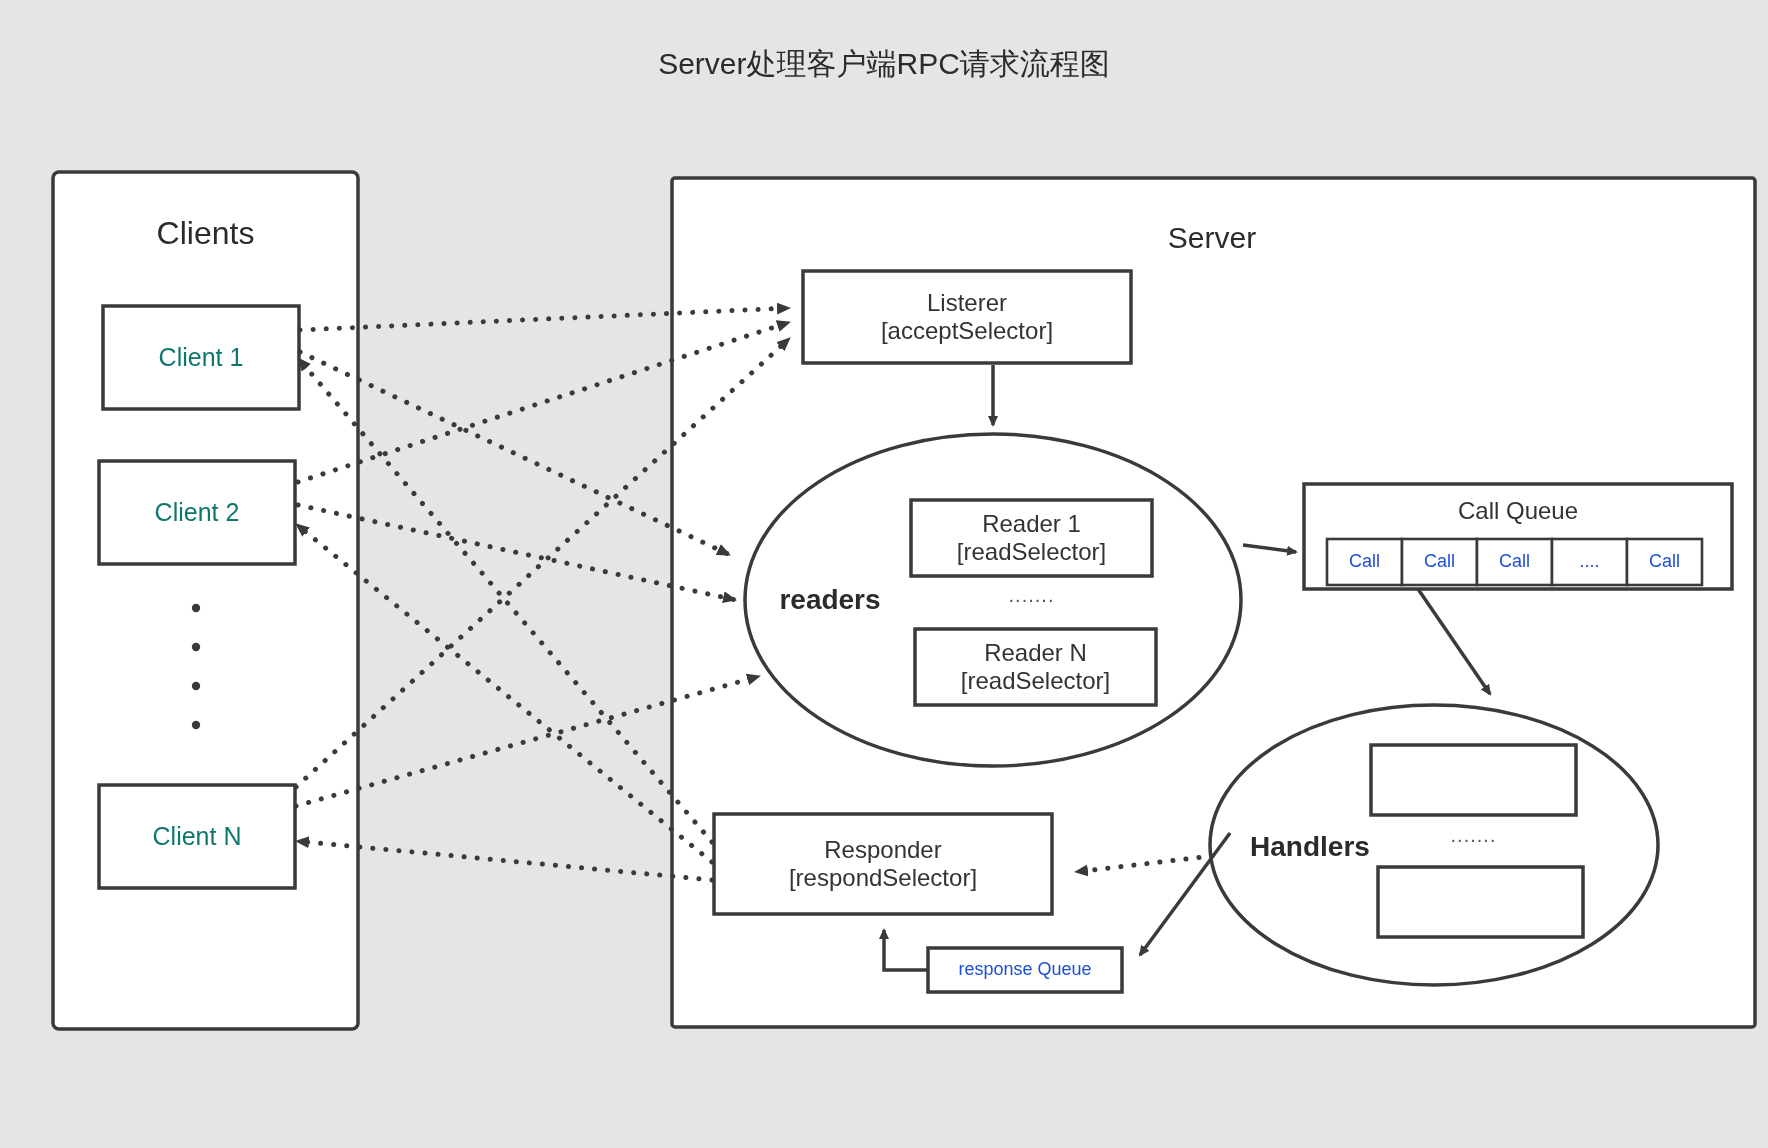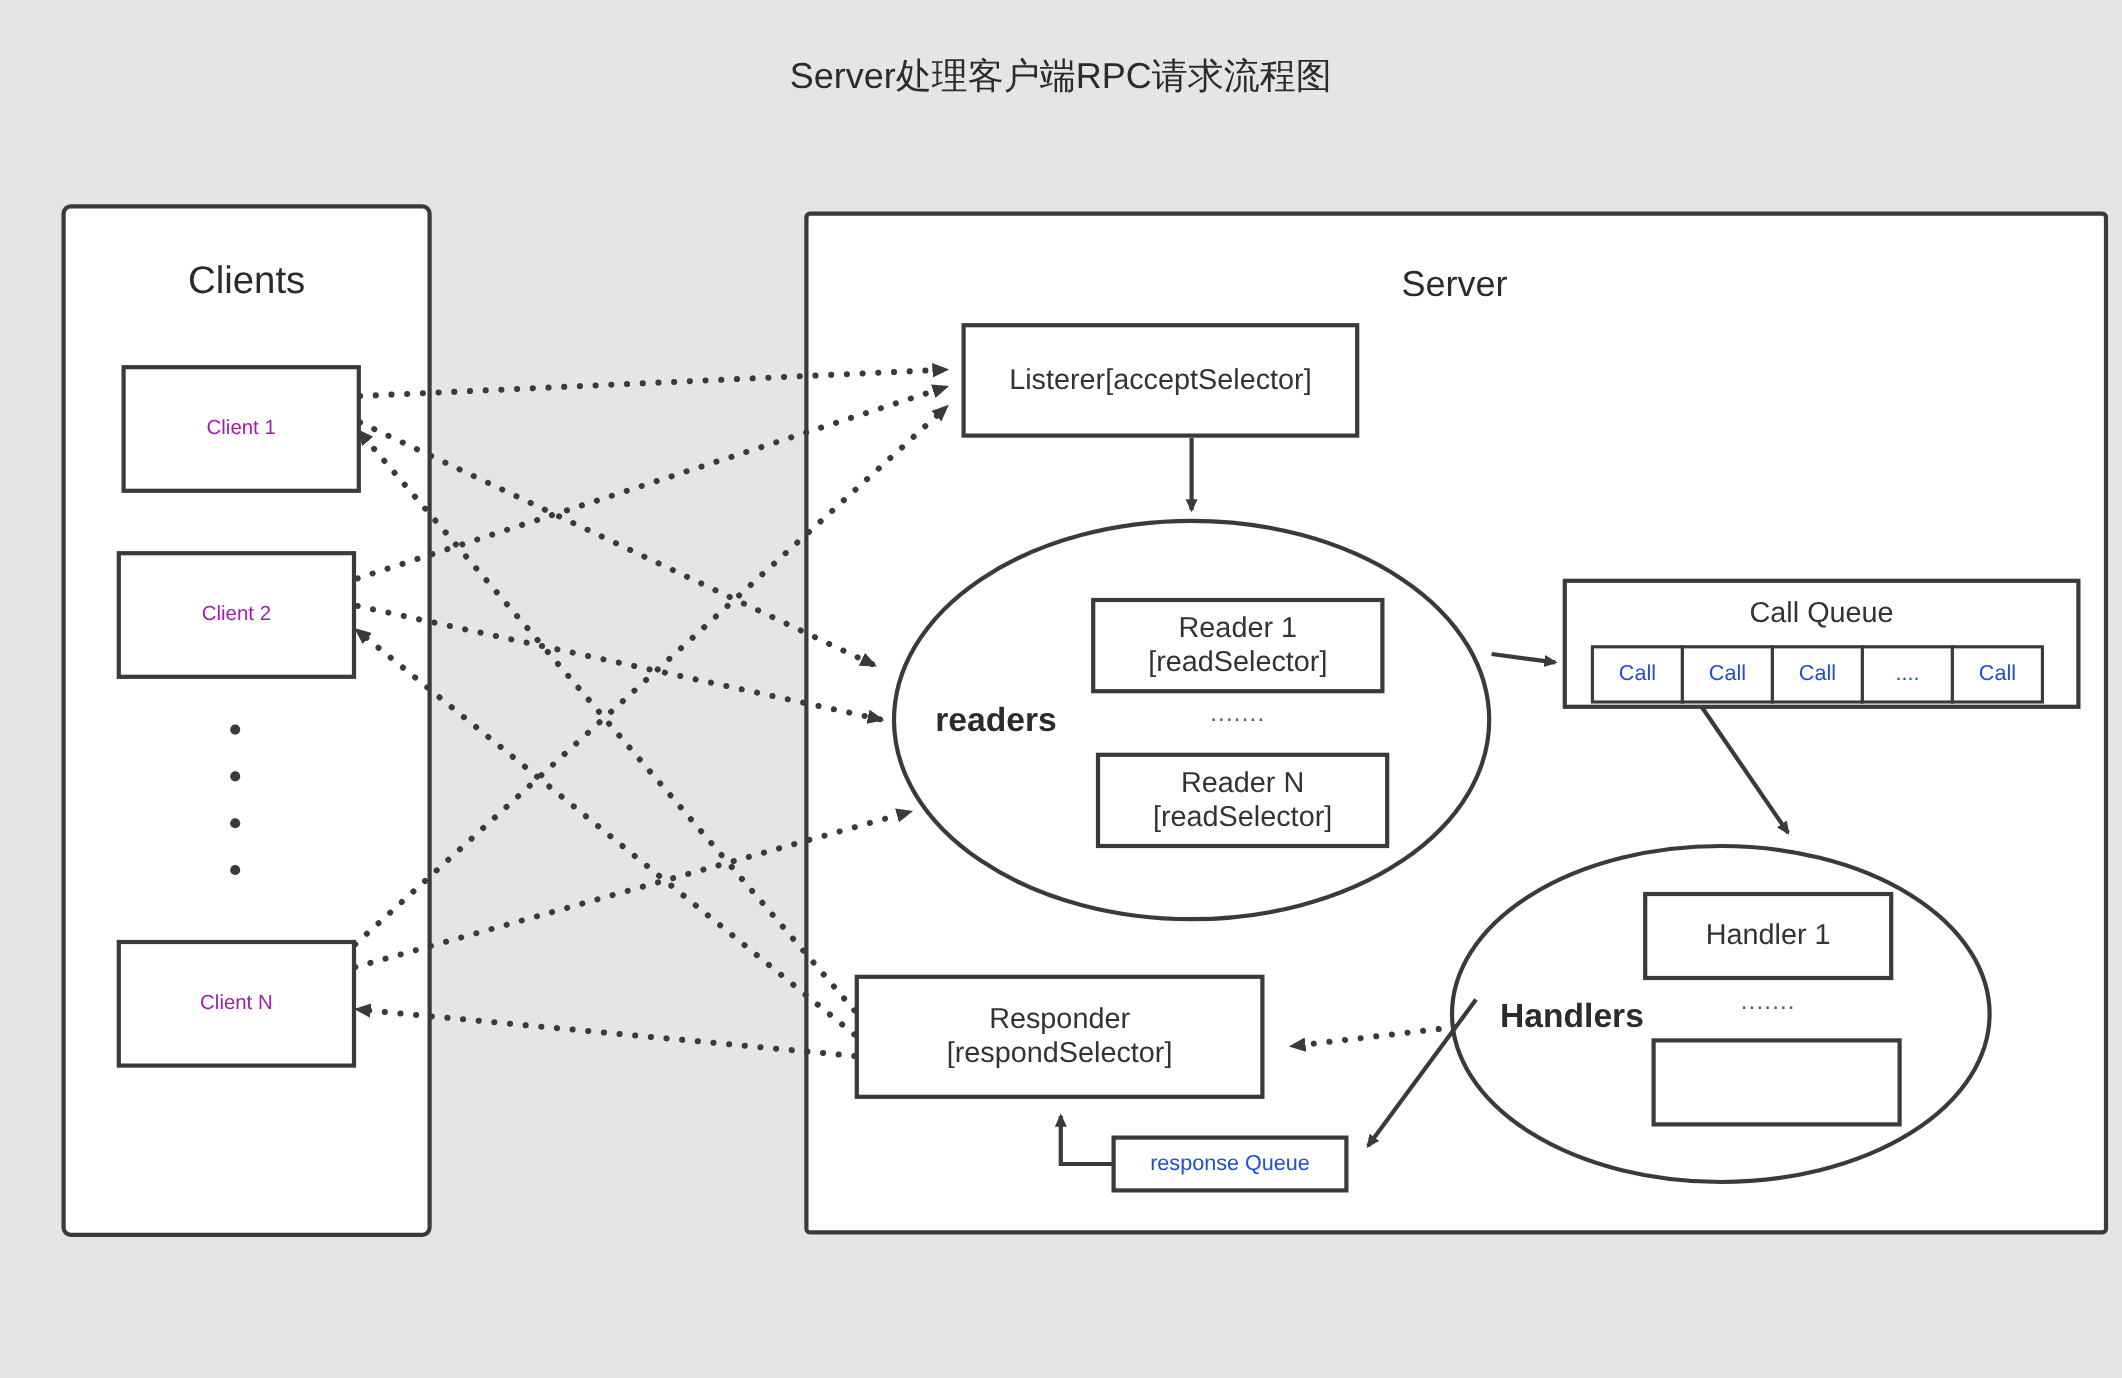--- a/index.html
+++ b/index.html
@@ -34,21 +34,21 @@
   }
   .diagram-title {
     left: 0; top: 42px; width: 1768px; height: 44px;
     font-size: 30px;
     font-weight: normal;
     color: #2b2b2b;
   }
   .panel-title { font-size: 32px; font-weight: normal; color: #2b2b2b; }
   .grp-title { font-size: 28px; font-weight: bold; color: #2b2b2b; }
   .box-text { font-size: 24px; color: #333; }
-  .box-text-sm { font-size: 17px; color: #a21caf; }
+  .box-text-sm { font-size: 25px; color: #0f766e; }
   .box-text-xs { font-size: 18px; color: #1d4ed8; }
   .ellipsis-dots { font-size: 20px; color: #555; letter-spacing: 1px; }
 </style>
 </head>
 <body>
 
 <div id="canvas">
 
   <svg class="layer" viewBox="0 0 1768 1148">
     <defs>
@@ -128,21 +128,21 @@
   <div class="lbl diagram-title">Server处理客户端RPC请求流程图</div>
 
   <div class="lbl panel-title" style="left:53px; top:212px; width:305px; height:44px;">Clients</div>
 
   <div class="lbl panel-title" style="left:1090px; top:216px; width:244px; height:44px; font-size:30px;">Server</div>
 
   <div class="lbl box-text-sm" style="left:103px; top:306px; width:196px; height:103px;">Client 1</div>
   <div class="lbl box-text-sm" style="left:99px; top:461px; width:196px; height:103px;">Client 2</div>
   <div class="lbl box-text-sm" style="left:99px; top:785px; width:196px; height:103px;">Client  N</div>
 
-  <div class="lbl" style="left:803px; top:271px; width:328px; height:92px; flex-direction:row;">
+  <div class="lbl" style="left:803px; top:271px; width:328px; height:92px; flex-direction:column;">
     <span class="box-text">Listerer</span>
     <span class="box-text">[acceptSelector]</span>
   </div>
 
   <div class="lbl grp-title" style="left:770px; top:585px; width:120px; height:30px;">readers</div>
 
   <div class="lbl" style="left:911px; top:500px; width:241px; height:76px; flex-direction:column;">
     <span class="box-text">Reader 1</span>
     <span class="box-text">[readSelector]</span>
   </div>
@@ -153,21 +153,20 @@
   </div>
 
   <div class="lbl box-text" style="left:1304px; top:492px; width:428px; height:38px;">Call Queue</div>
   <div class="lbl box-text-xs" style="left:1327px; top:539px; width:75px; height:46px;">Call</div>
   <div class="lbl box-text-xs" style="left:1402px; top:539px; width:75px; height:46px;">Call</div>
   <div class="lbl box-text-xs" style="left:1477px; top:539px; width:75px; height:46px;">Call</div>
   <div class="lbl box-text-xs" style="left:1552px; top:539px; width:75px; height:46px;">....</div>
   <div class="lbl box-text-xs" style="left:1627px; top:539px; width:75px; height:46px;">Call</div>
 
   <div class="lbl grp-title" style="left:1240px; top:832px; width:140px; height:30px;">Handlers</div>
-  <div class="lbl box-text" style="left:1371px; top:745px; width:205px; height:70px;">Handler 1</div>
   <div class="lbl ellipsis-dots" style="left:1371px; top:824px; width:205px; height:24px;">.......</div>
 
   <div class="lbl" style="left:714px; top:814px; width:338px; height:100px; flex-direction:column;">
     <span class="box-text">Responder</span>
     <span class="box-text">[respondSelector]</span>
   </div>
 
   <div class="lbl box-text-xs" style="left:928px; top:948px; width:194px; height:44px;">response Queue</div>
 
 </div>

